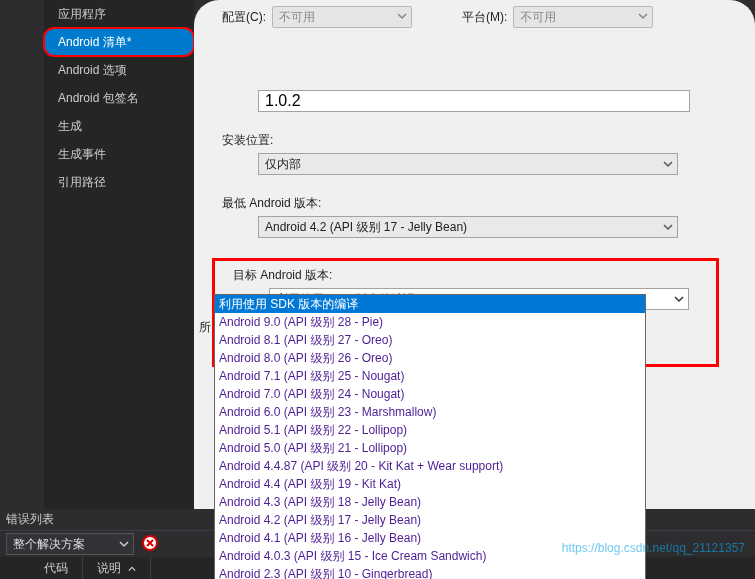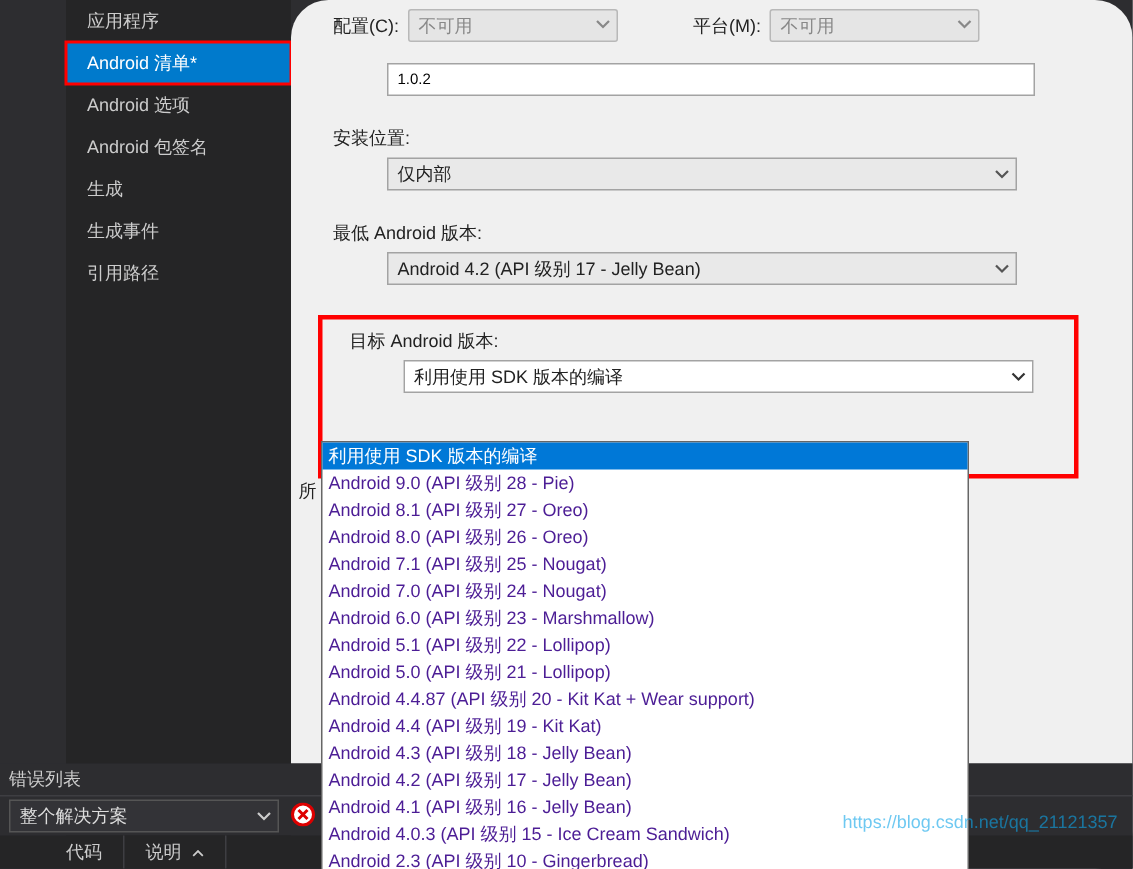--- a/index.html
+++ b/index.html
@@ -5,42 +5,42 @@
   * { box-sizing: border-box; margin: 0; padding: 0; font-family: "Microsoft YaHei", "Segoe UI", sans-serif; font-size: 12px; }
   html, body { width: 755px; height: 579px; overflow: hidden; background: #2d2d30; color: #ccc; }
   .root { display: flex; height: 100%; padding-left: 44px; }
   .sidebar { width: 150px; background: #252526; display: flex; flex-direction: column; }
   .sidebar-item { padding: 5px 14px; color: #ccc; cursor: pointer; line-height: 18px; }
   .sidebar-item.active { background: #007acc; color: #fff; position: relative; }
   .sidebar-item.active::after {
     content: ""; position: absolute; right: -10px; top: 50%; transform: translateY(-50%);
     border-left: 10px solid #007acc; border-top: 14px solid transparent; border-bottom: 14px solid transparent;
   }
-  .red-box { outline: 2px solid red; outline-offset: -1px; }
+  .red-box { outline: 2px solid red; outline-offset: -1px; border-radius: 10px; }
   .main { flex: 1; background: #f0f0f0; color: #222; padding: 6px 16px 0 28px; position: relative; border-radius: 25px; }
   .row { display: flex; align-items: center; margin-bottom: 14px; }
   .cfg-label { font-size: 12px; margin-right: 6px; }
   .disabled-select { background: #e5e5e5; border: 1px solid #b8b8b8; color: #888; height: 22px; display: flex; align-items: center; padding: 0 6px; border-radius: 2px; position: relative; }
   .disabled-select .chev { position: absolute; right: 4px; top: 3px; }
-  .text-input { width: 432px; height: 22px; border: 1px solid #a3a3a3; background: #fff; padding: 0 6px; font-size: 10px; }
+  .text-input { width: 432px; height: 22px; border: 1px solid #a3a3a3; background: #fff; padding: 0 6px; font-size: 16px; margin-top: 48px; }
   .section-label { display: block; margin-bottom: 4px; font-size: 12px; }
   .fake-select { width: 420px; height: 22px; border: 1px solid #a3a3a3; background: #e9e9e9; display: flex; align-items: center; padding: 0 6px; position: relative; font-size: 12px; }
   .fake-select .chev { position: absolute; right: 4px; top: 4px; }
   .chev-svg { width: 10px; height: 10px; }
   .field-block { margin-bottom: 20px; }
   .red-area { border: 3px solid red; padding: 6px 8px 8px 8px; margin-left: -10px; margin-right: 20px; }
   .dropdown-open { position: absolute; left: 214px; top: 294px; width: 432px; background: #fff; border: 1px solid #666; z-index: 50; }
   .dropdown-open .opt { padding: 1px 4px; font-size: 12px; color: #4c1d95; line-height: 16px; white-space: nowrap; }
   .dropdown-open .opt.sel { background: #0078d7; color: #fff; }
   .side-label { position: absolute; left: 5px; top: 319px; font-size: 12px; color: #222; }
   .bottom-cover { position: absolute; left: 0; right: 0; bottom: 0; height: 70px; background: #2d2d30; z-index: 5; }
   .errlist { position: absolute; left: 0; bottom: 22px; height: 48px; width: 100%; background: #2d2d30; color: #ccc; z-index: 10; }
   .errlist-title { padding: 2px 6px; font-size: 12px; border-bottom: 1px solid #3e3e42; }
   .errlist-body { display: flex; align-items: center; gap: 8px; padding: 2px 6px; }
-  .err-combo { background: #333337; border: 1px solid #555; color: #ddd; height: 22px; padding: 0 20px 0 6px; position: relative; display: flex; align-items: center; font-size: 12px; width: 180px; }
+  .err-combo { background: #333337; border: 1px solid #555; color: #ddd; height: 22px; padding: 0 20px 0 6px; position: relative; display: flex; align-items: center; font-size: 12px; width: 128px; }
   .err-combo .chev { position: absolute; right: 4px; top: 4px; }
   .err-icon { width: 16px; height: 16px; }
   .tab-row { position: absolute; left: 0; bottom: 0; height: 22px; width: 100%; background: #252526; display: flex; align-items: center; z-index: 11; }
   .tab-row .cell { padding: 0 14px; border-right: 1px solid #3e3e42; line-height: 22px; font-size: 12px; color: #ccc; }
   .watermark { position: absolute; right: 10px; bottom: 24px; color: #0ea5e9; font-size: 12px; opacity: 0.6; z-index: 60; text-align: center; }
 </style>
 </head>
 <body>
 
 <div class="root">

